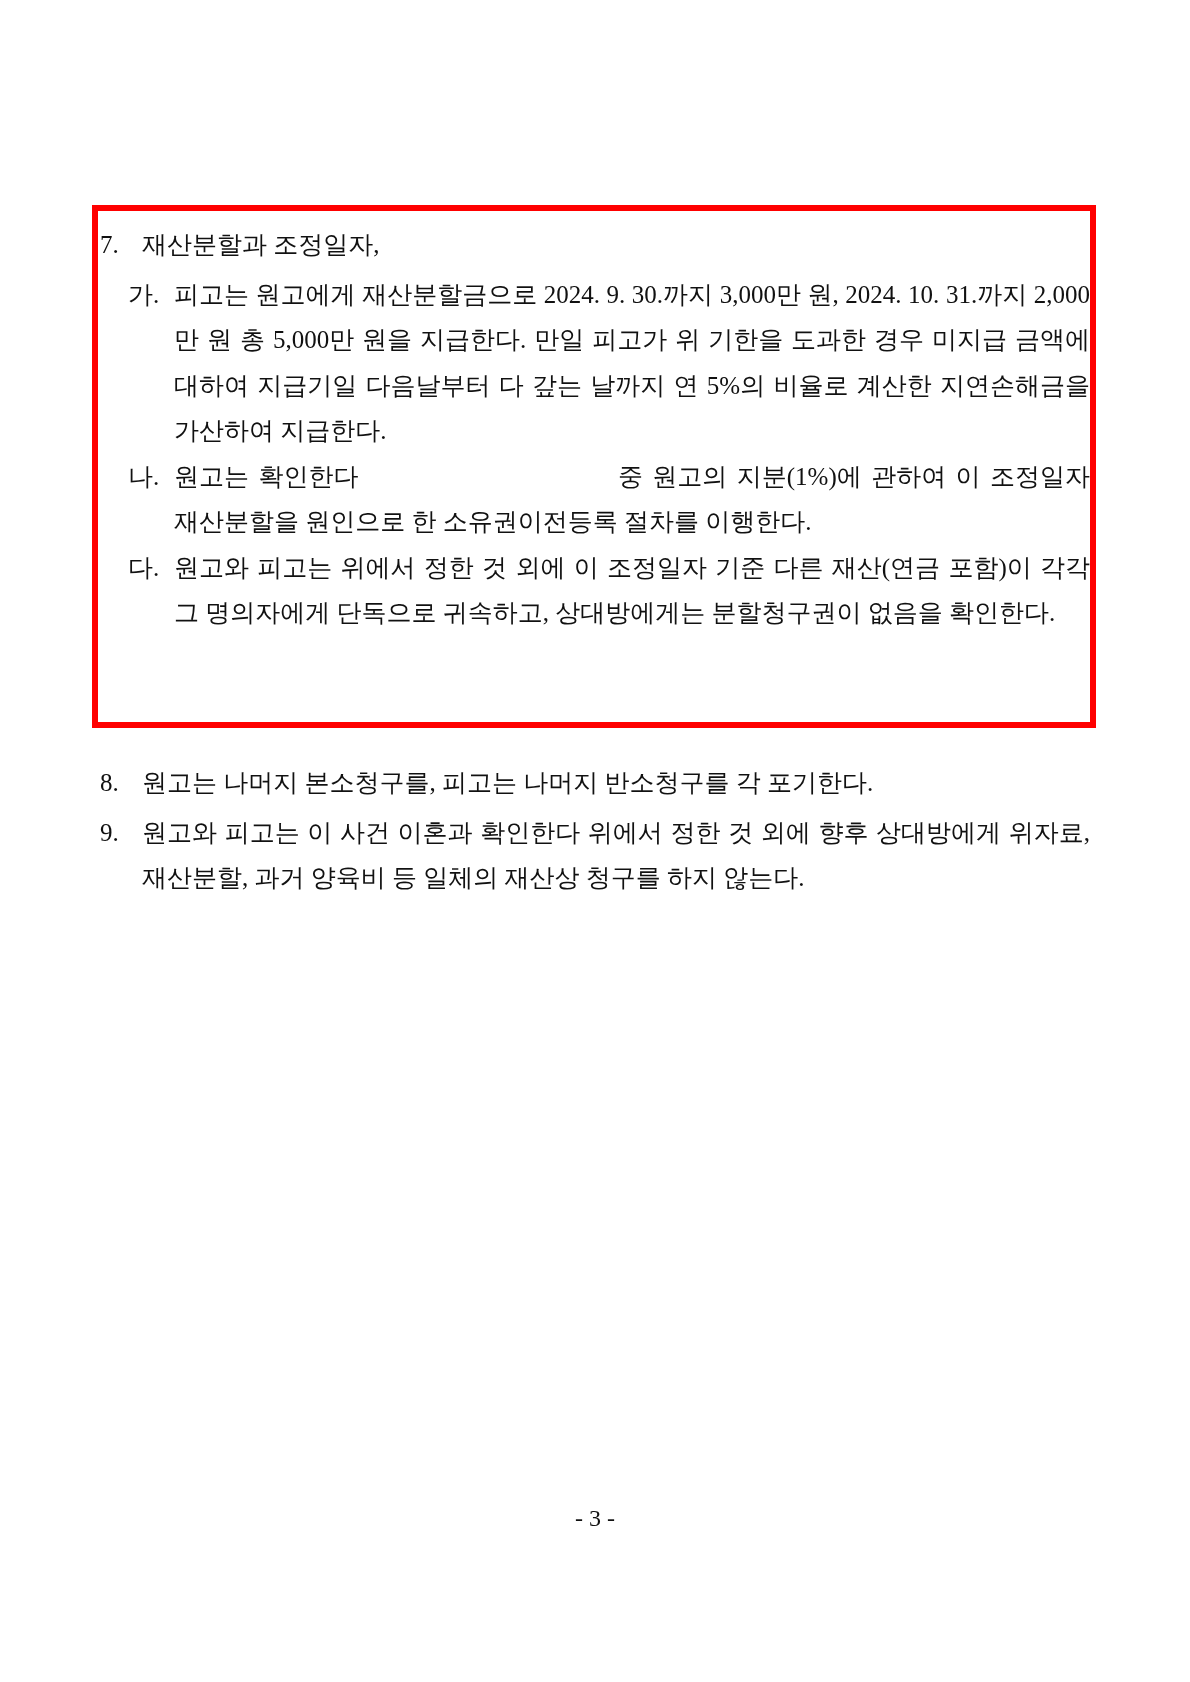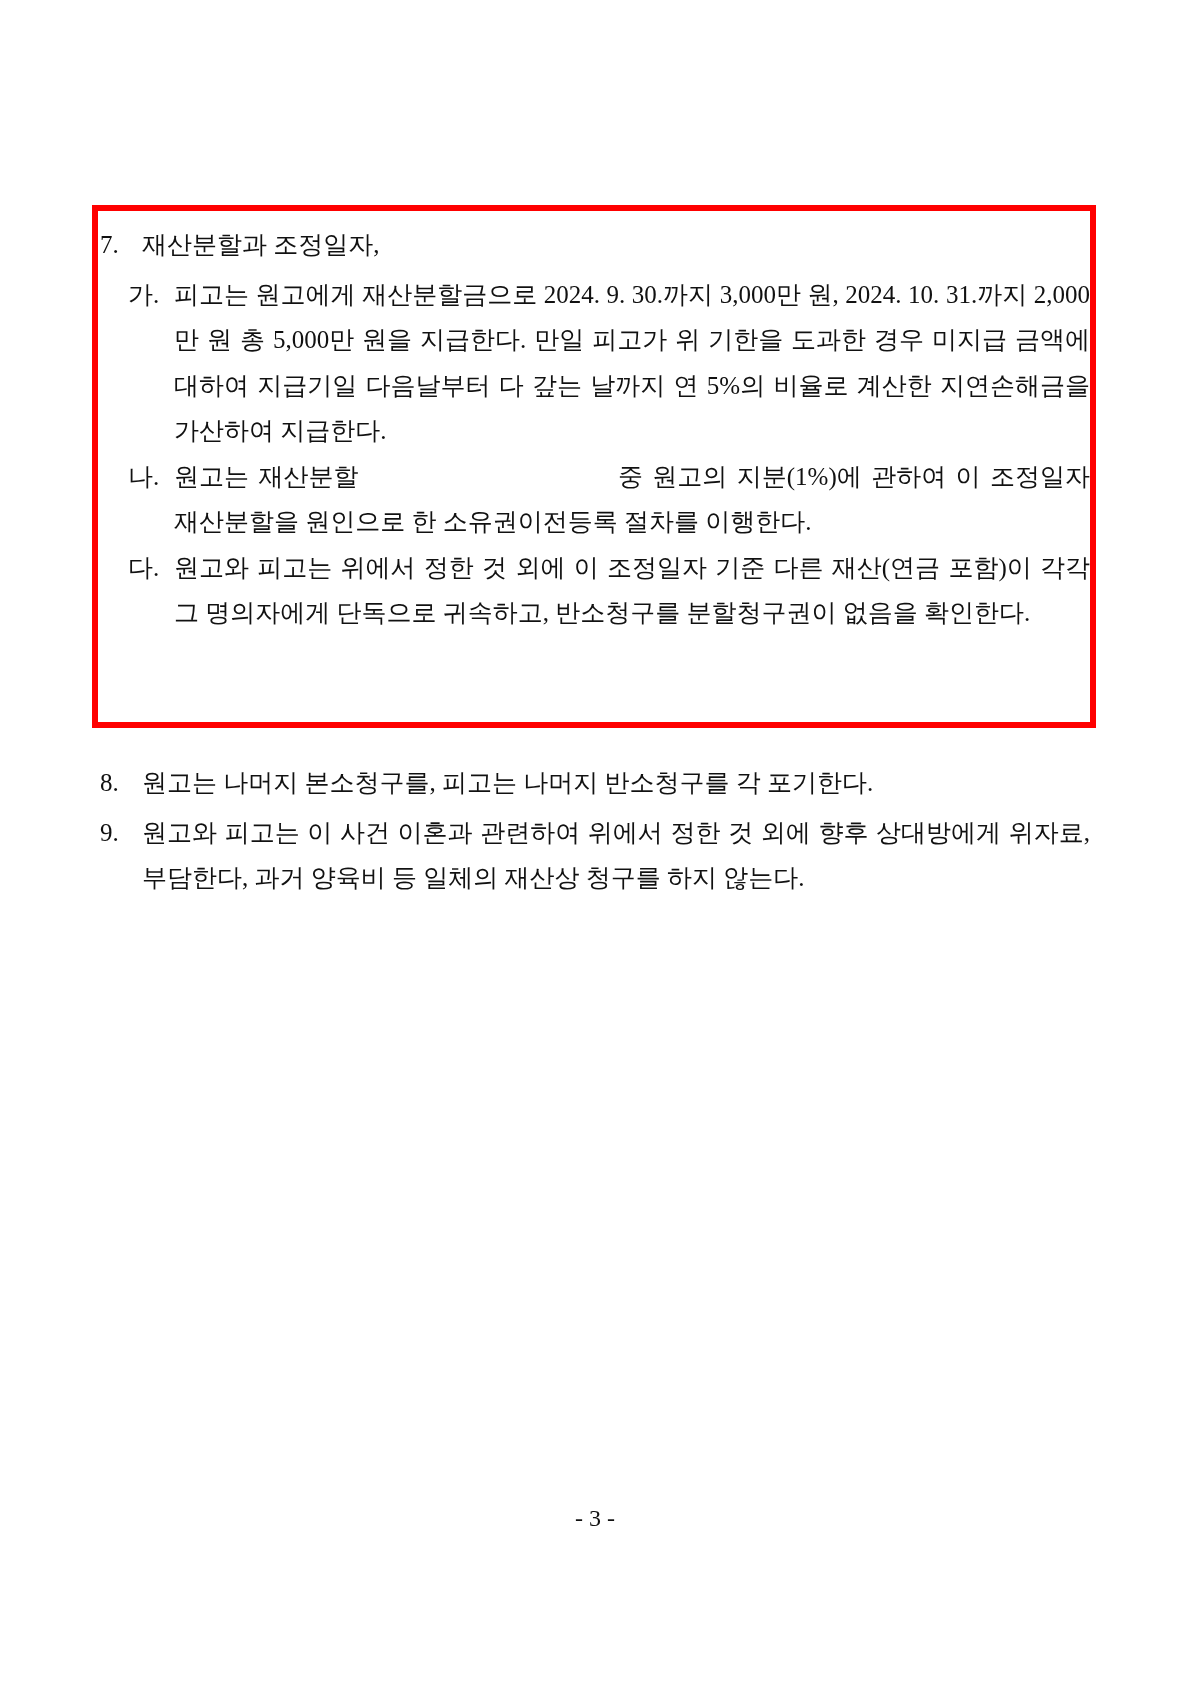--- a/index.html
+++ b/index.html
@@ -149,37 +149,37 @@
       </div>
 
       <div class="sub-list">
         <div class="sub-clause">
           <span class="num">가.</span>
           <span class="body">피고는 원고에게 재산분할금으로 2024. 9. 30.까지 3,000만 원, 2024. 10. 31.까지 2,000만 원 총 5,000만 원을 지급한다. 만일 피고가 위 기한을 도과한 경우 미지급 금액에 대하여 지급기일 다음날부터 다 갚는 날까지 연 5%의 비율로 계산한 지연손해금을 가산하여 지급한다.</span>
         </div>
 
         <div class="sub-clause">
           <span class="num">나.</span>
-          <span class="body"><span>원고는 재산분할 </span><span class="redacted-gap"></span><span>중 원고의 지분(1%)에 관하여 이 조정일자 재산분할을 원인으로 한 소유권이전등록 절차를 이행한다.</span></span>
+          <span class="body"><span>원고는 확인한다 </span><span class="redacted-gap"></span><span>중 원고의 지분(1%)에 관하여 이 조정일자 재산분할을 원인으로 한 소유권이전등록 절차를 이행한다.</span></span>
         </div>
 
         <div class="sub-clause">
           <span class="num">다.</span>
-          <span class="body">원고와 피고는 위에서 정한 것 외에 이 조정일자 기준 다른 재산(연금 포함)이 각각 그 명의자에게 단독으로 귀속하고, 반소청구를 분할청구권이 없음을 확인한다.</span>
+          <span class="body">원고와 피고는 위에서 정한 것 외에 이 조정일자 기준 다른 재산(연금 포함)이 각각 그 명의자에게 단독으로 귀속하고, 상대방에게는 분할청구권이 없음을 확인한다.</span>
         </div>
       </div>
     </div>
 
     <div class="lower-block">
       <div class="clause">
         <span class="num">8.</span>
         <span class="body">원고는 나머지 본소청구를, 피고는 나머지 반소청구를 각 포기한다.</span>
       </div>
       <div class="clause">
         <span class="num">9.</span>
-        <span class="body">원고와 피고는 이 사건 이혼과 관련하여 위에서 정한 것 외에 향후 상대방에게 위자료, 부담한다, 과거 양육비 등 일체의 재산상 청구를 하지 않는다.</span>
+        <span class="body">원고와 피고는 이 사건 이혼과 확인한다 위에서 정한 것 외에 향후 상대방에게 위자료, 재산분할, 과거 양육비 등 일체의 재산상 청구를 하지 않는다.</span>
       </div>
     </div>
 
     <div class="page-number">- 3 -</div>
 
   </div>
 </div>
 
 </body></html>

